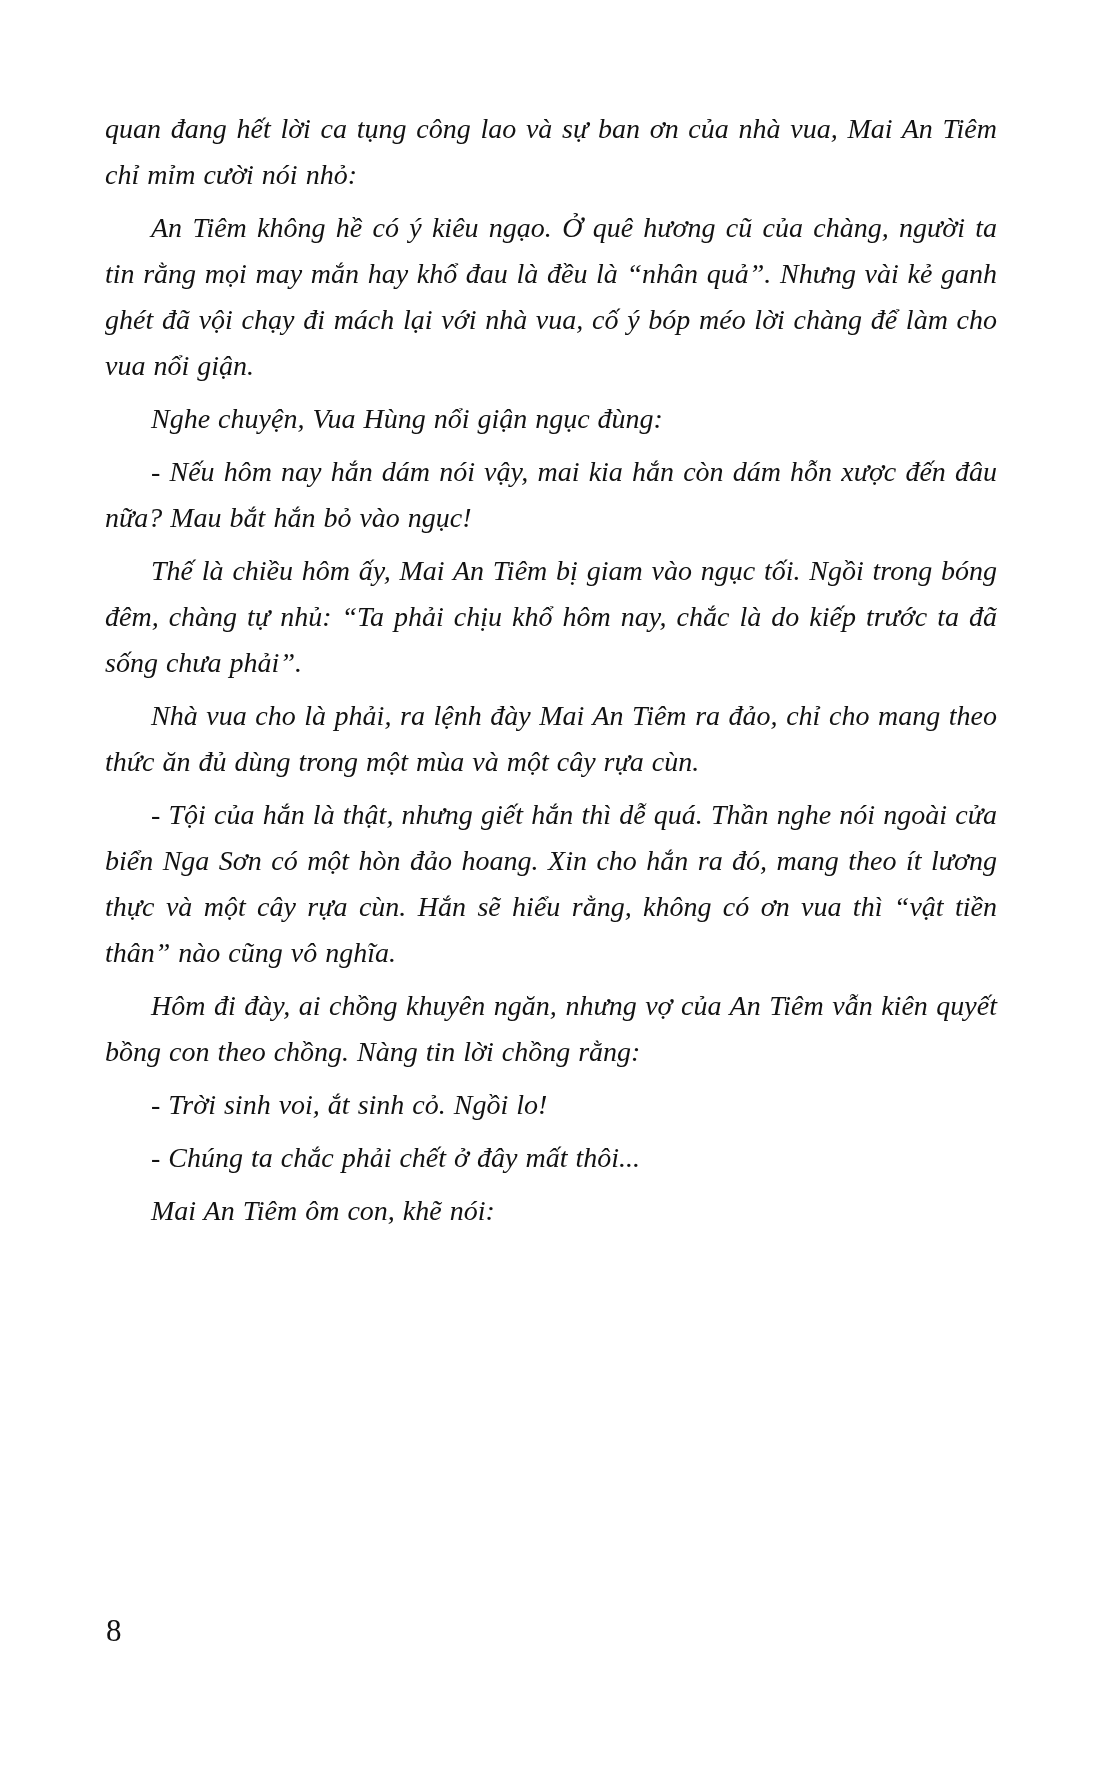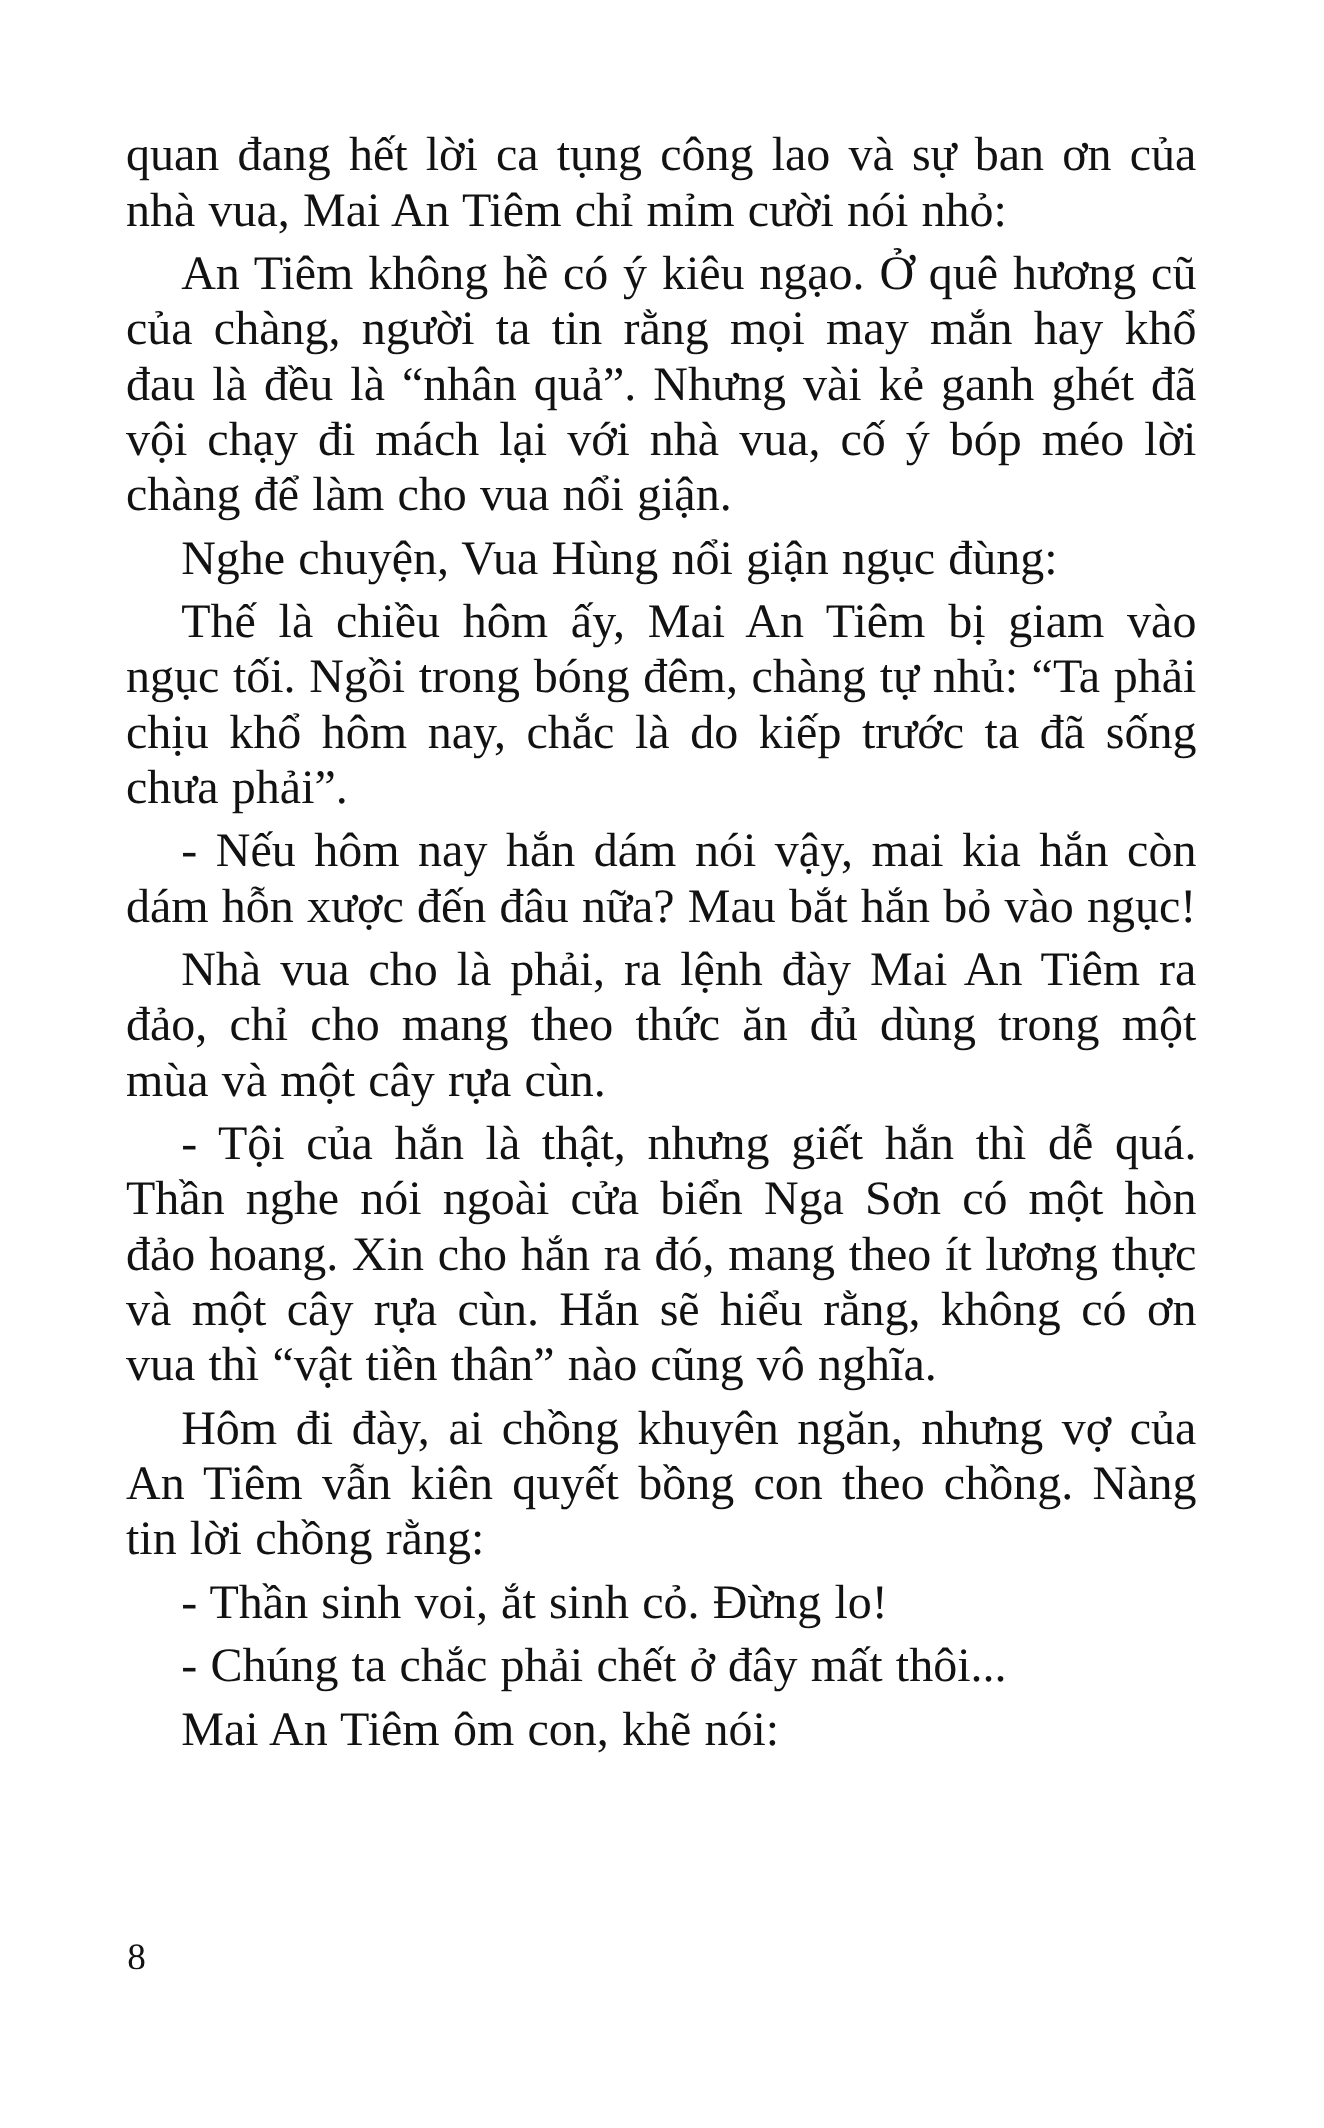--- a/index.html
+++ b/index.html
@@ -18,47 +18,48 @@
   }
   .text-block {
     position: absolute;
     top: 106px;
     left: 105px;
     width: 892px;
     text-align: justify;
   }
   .text-block p {
     margin: 0 0 7px 0;
-    font-size: 40px;
+    font-size: 28px;
     line-height: 46px;
     text-indent: 46px;
     word-spacing: 1px;
+    font-style: italic;
   }
   .text-block p.noindent {
     text-indent: 0;
   }
   .page-number {
     position: absolute;
     left: 106px;
     top: 1608px;
     font-size: 31px;
     line-height: 46px;
   }
 </style>
 </head>
 <body>
 
 <div class="page">
   <div class="text-block">
     <p class="noindent">quan đang hết lời ca tụng công lao và sự ban ơn của nhà vua, Mai An Tiêm chỉ mỉm cười nói nhỏ:</p>
     <p>An Tiêm không hề có ý kiêu ngạo. Ở quê hương cũ của chàng, người ta tin rằng mọi may mắn hay khổ đau là đều là “nhân quả”. Nhưng vài kẻ ganh ghét đã vội chạy đi mách lại với nhà vua, cố ý bóp méo lời chàng để làm cho vua nổi giận.</p>
     <p>Nghe chuyện, Vua Hùng nổi giận ngục đùng:</p>
+    <p>- Nếu hôm nay hắn dám nói vậy, mai kia hắn còn dám hỗn xược đến đâu nữa? Mau bắt hắn bỏ vào ngục!</p>
     <p>Thế là chiều hôm ấy, Mai An Tiêm bị giam vào ngục tối. Ngồi trong bóng đêm, chàng tự nhủ: “Ta phải chịu khổ hôm nay, chắc là do kiếp trước ta đã sống chưa phải”.</p>
-    <p>- Nếu hôm nay hắn dám nói vậy, mai kia hắn còn dám hỗn xược đến đâu nữa? Mau bắt hắn bỏ vào ngục!</p>
     <p>Nhà vua cho là phải, ra lệnh đày Mai An Tiêm ra đảo, chỉ cho mang theo thức ăn đủ dùng trong một mùa và một cây rựa cùn.</p>
     <p>- Tội của hắn là thật, nhưng giết hắn thì dễ quá. Thần nghe nói ngoài cửa biển Nga Sơn có một hòn đảo hoang. Xin cho hắn ra đó, mang theo ít lương thực và một cây rựa cùn. Hắn sẽ hiểu rằng, không có ơn vua thì “vật tiền thân” nào cũng vô nghĩa.</p>
     <p>Hôm đi đày, ai chồng khuyên ngăn, nhưng vợ của An Tiêm vẫn kiên quyết bồng con theo chồng. Nàng tin lời chồng rằng:</p>
-    <p>- Thần sinh voi, ắt sinh cỏ. Đừng lo!</p>
+    <p>- Trời sinh voi, ắt sinh cỏ. Ngồi lo!</p>
     <p>- Chúng ta chắc phải chết ở đây mất thôi...</p>
     <p>Mai An Tiêm ôm con, khẽ nói:</p>
   </div>
   <div class="page-number">8</div>
 </div>
 
 </body></html>

